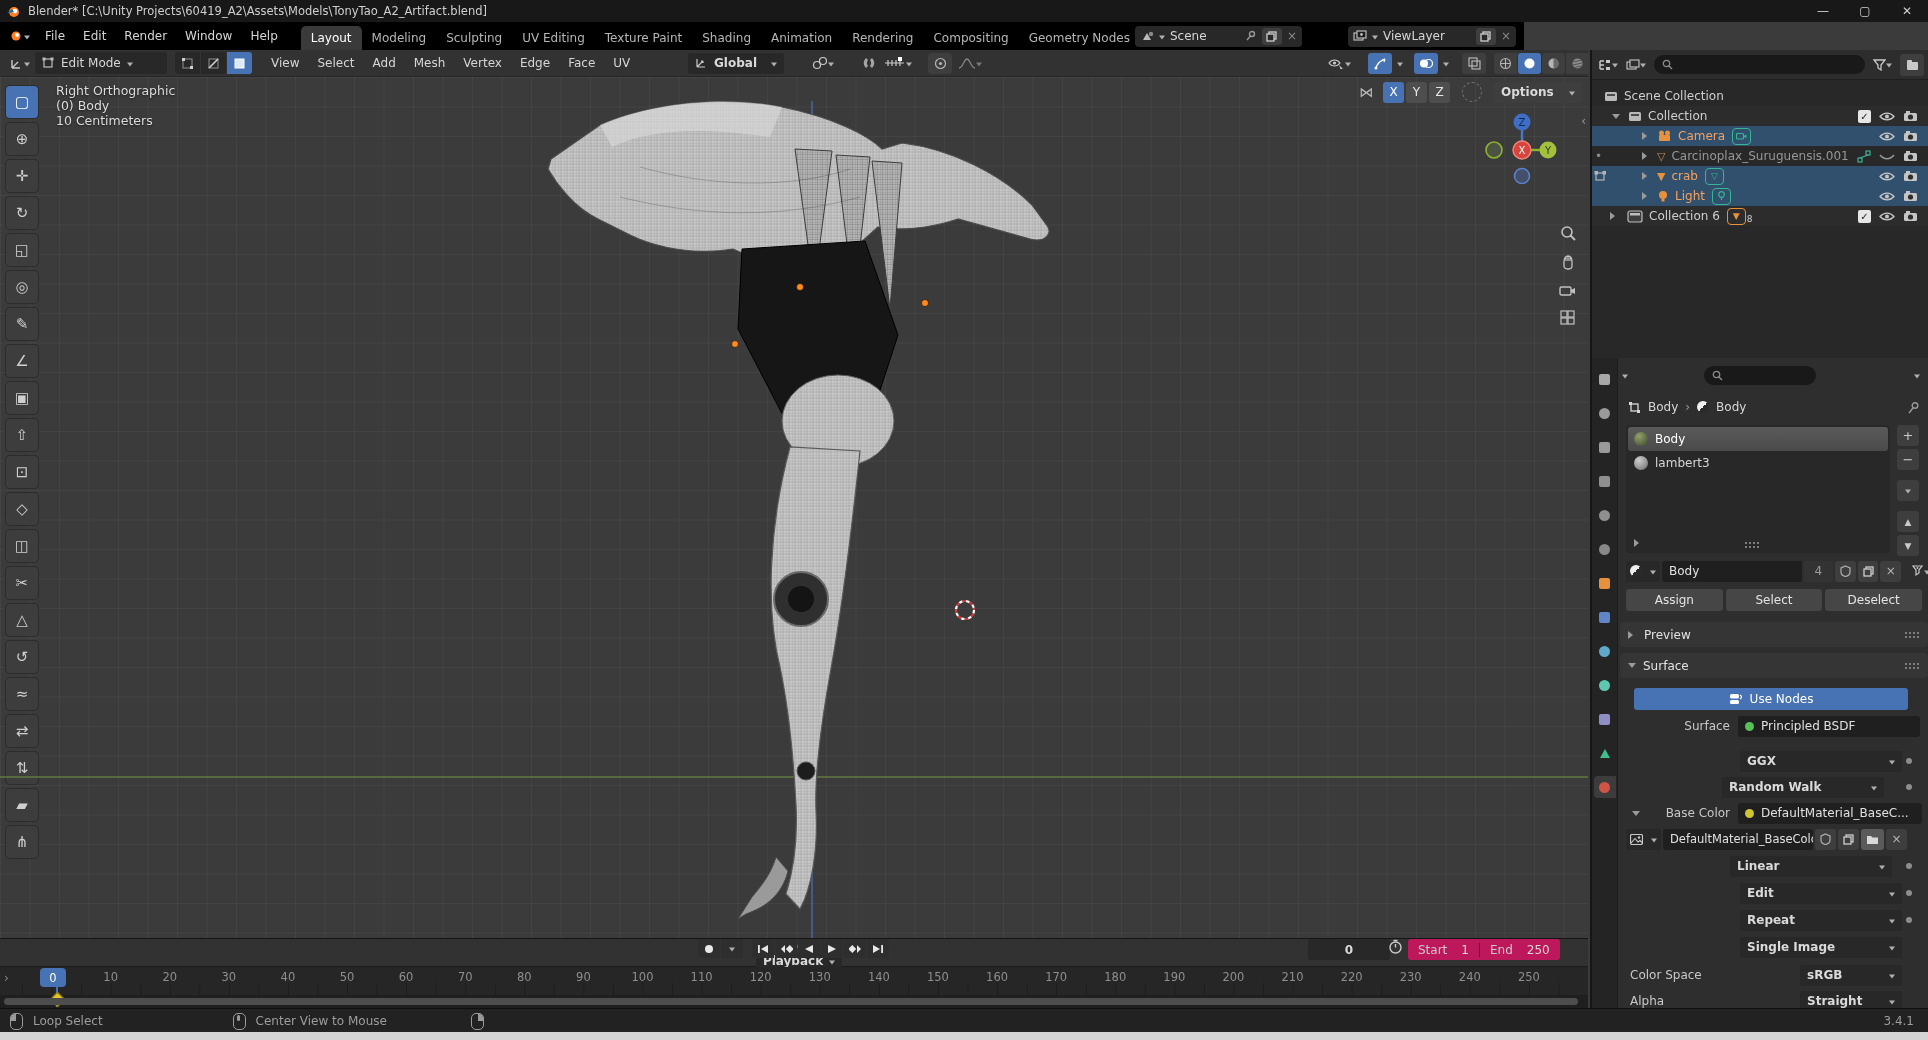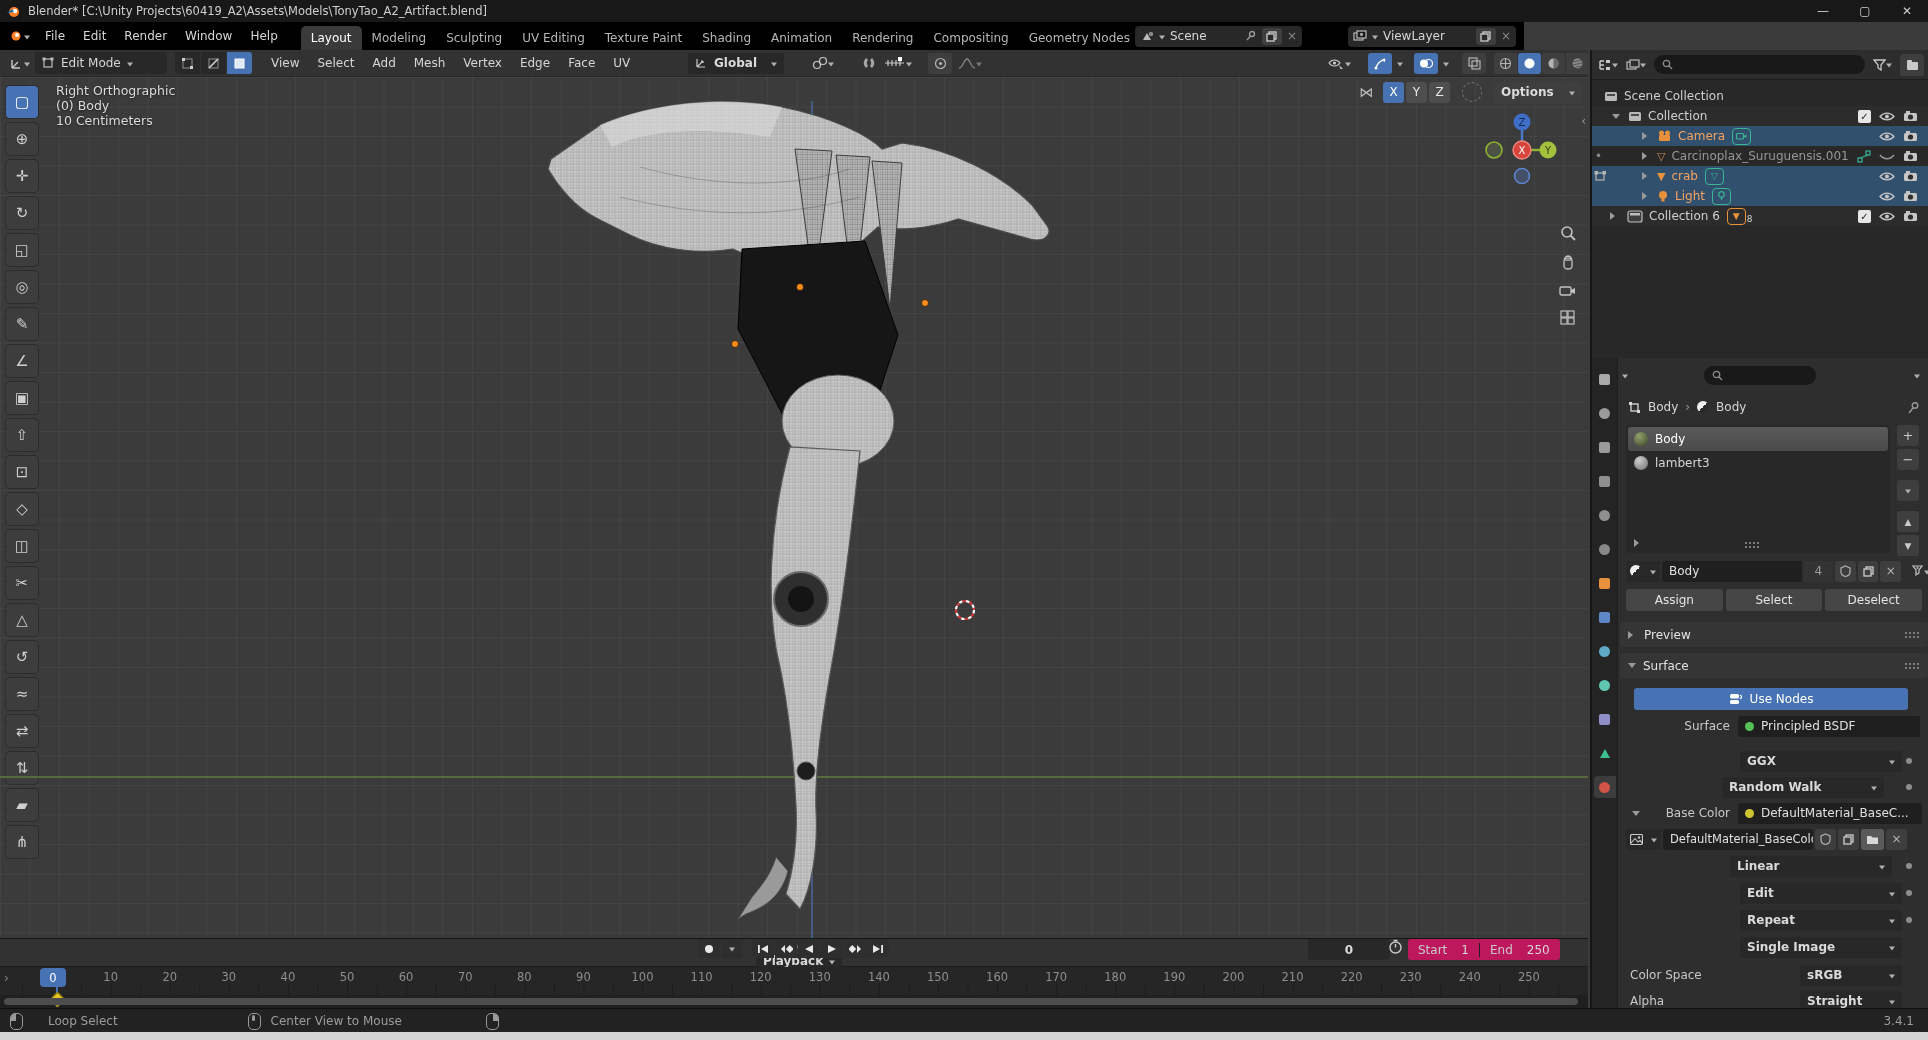--- a/index.html
+++ b/index.html
@@ -1210,21 +1210,21 @@
           </span>
         </div>
       </div>
     </div>
   </div>
 
   <div id="statusbar" class="abs row">
     <span class="mouseico l" style="margin-left:10px">
         <i></i>
       </span>
-    <span style="margin-left:25px">Loop Select</span>
+    <span style="margin-left:10px">Loop Select</span>
     <span class="mouseico m" style="margin-left:130px">
         <i></i>
       </span>
     <span style="margin-left:10px">Center View to Mouse</span>
     <span class="mouseico r" style="margin-left:84px">
         <i></i>
       </span>
     <span style="margin-left:auto;margin-right:14px">3.4.1</span>
   </div>
   <div id="bottomstrip" class="abs"></div>

